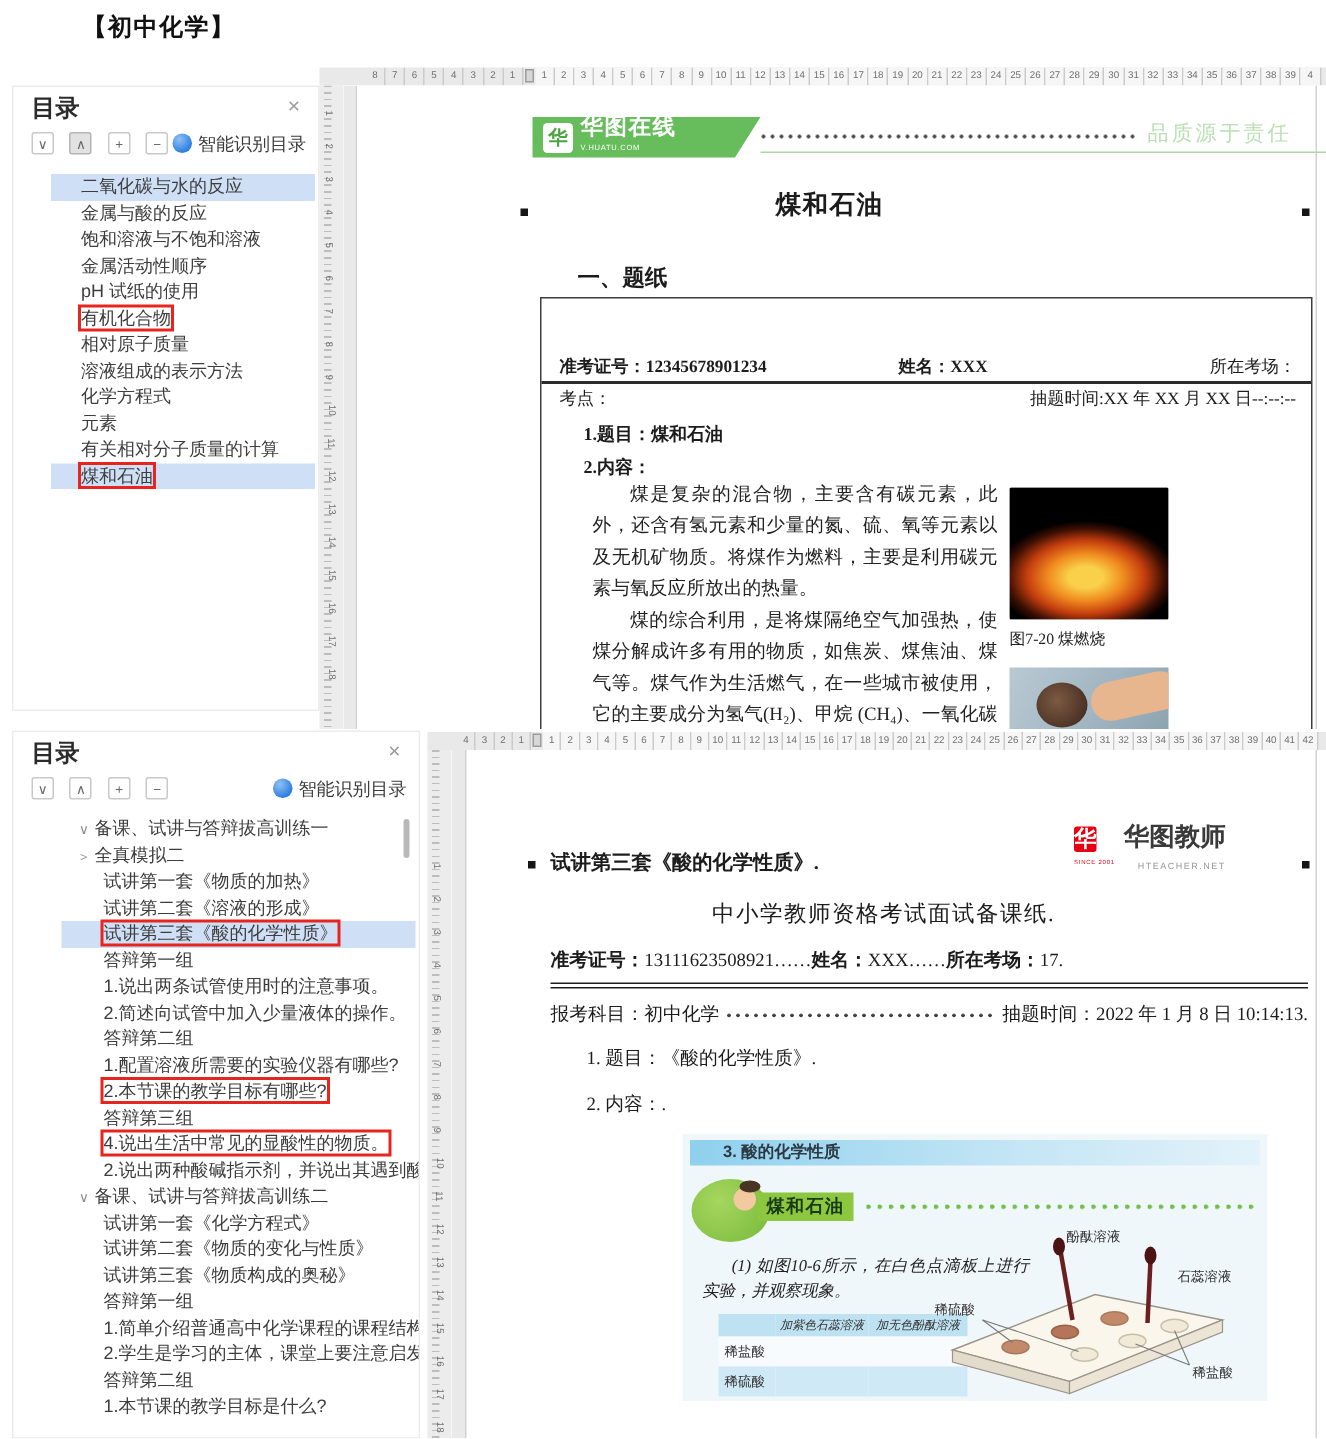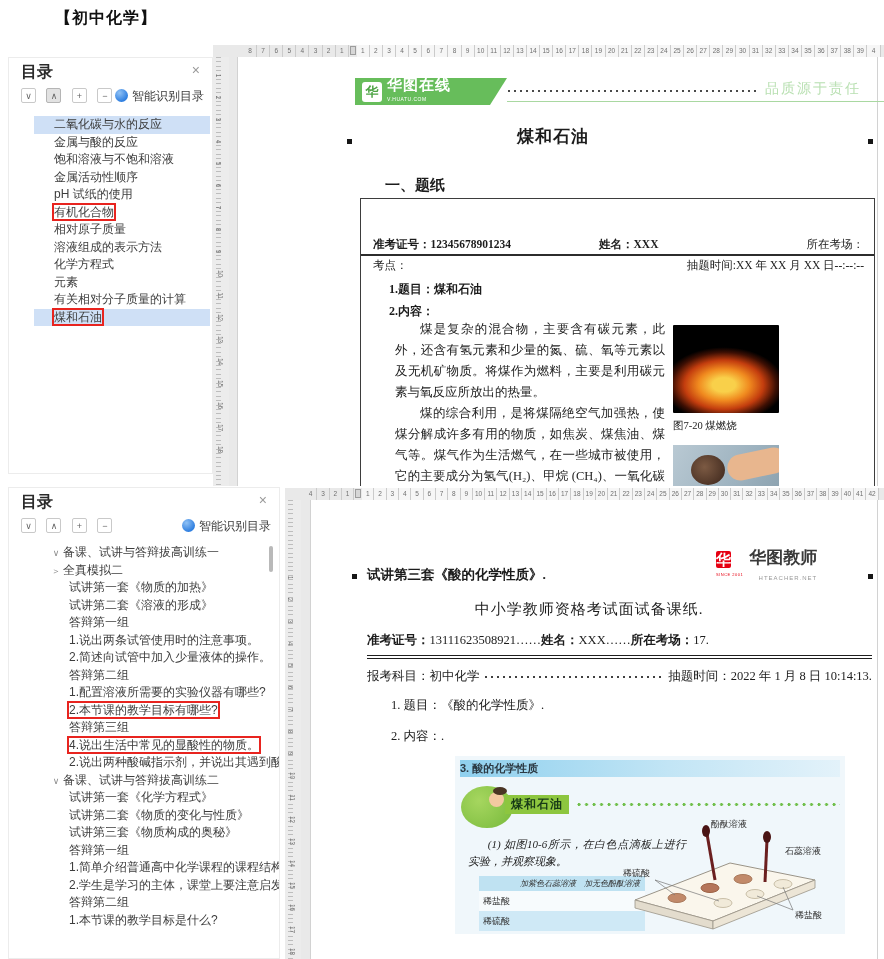--- a/index.html
+++ b/index.html
@@ -78,21 +78,21 @@
   .brand2-since{font-size:4px;color:#e60012;text-align:center;letter-spacing:.5px;margin-top:1px;}
   .brand2-name{margin-left:6px;font-weight:bold;font-size:17px;color:#3a3a3a;line-height:20px;}
   .brand2-sub{display:block;font-weight:normal;font-size:6px;color:#999;text-align:right;letter-spacing:1px;}
   .dline{position:absolute;height:2px;border-top:1px solid #1f1f1f;border-bottom:1px solid #1f1f1f;}
   .flexline{position:absolute;display:flex;align-items:baseline;font-size:12px;}
   .leader{flex:1;height:9px;margin:0 4px;background-image:radial-gradient(circle at 2px 6px,#3f3f3f 1.05px,transparent 1.35px);
           background-size:6px 9px;background-repeat:repeat-x;}
   
   .tb-block{position:absolute;background:#f0f7fb;}
   .tb-banner{position:absolute;background:linear-gradient(to right,#8fd0ee,#c2e5f5 55%,#e3f2fa);
-             font-size:11px;font-weight:bold;color:#2c3a44;line-height:17px;box-sizing:border-box;}
+             font-size:11px;font-weight:bold;color:#2c3a44;line-height:17px;padding-left:22px;box-sizing:border-box;}
   .tb-badge-ell{position:absolute;border-radius:50%;background:radial-gradient(circle at 35% 35%,#a6d65f,#76b93a);}
   .tb-badge-face{position:absolute;border-radius:50%;background:#f3c9a0;}
   .tb-badge-hair{position:absolute;border-radius:50%;background:#4a3524;}
   .tb-badge-lbl{position:absolute;background:#8dc63f;color:#173a17;font-weight:bold;font-size:12px;
                 padding:1px 6px;letter-spacing:1px;}
   .dots-green{position:absolute;height:5px;background-image:radial-gradient(circle at 2px 2.5px,#6fbf4a 1.4px,transparent 1.7px);
               background-size:7.5px 5px;background-repeat:repeat-x;}
   .tb-para{position:absolute;font-style:italic;font-size:11px;line-height:17px;color:#222;text-align:justify;}
   .tb-para p{margin:0;text-indent:1.8em;}
   .tb-table{position:absolute;border-collapse:collapse;font-size:8px;}
@@ -241,20 +241,21 @@
         <span class="tbtn">+</span>
         <span class="tbtn">−</span>
       </span>
       <span class="smart"><span class="smart-icon"></span><span>智能识别目录</span></span>
     </div>
     <div class="toc-list" id="bottom-toc-list" style="margin:6px 2px 0 32px;">
         <div class="toc-row" style="padding-left: 8px;"><span class="arrow">∨</span><span class="lbl">备课、试讲与答辩拔高训练一</span></div>
         <div class="toc-row" style="padding-left: 8px;"><span class="arrow">＞</span><span class="lbl">全真模拟二</span></div>
         <div class="toc-row" style="padding-left: 28px;"><span class="lbl">试讲第一套《物质的加热》</span></div>
         <div class="toc-row" style="padding-left: 28px;"><span class="lbl">试讲第二套《溶液的形成》</span></div>
+        <div class="toc-row selected" style="padding-left: 28px;"><span class="lbl boxed">试讲第三套《酸的化学性质》</span></div>
         <div class="toc-row" style="padding-left: 28px;"><span class="lbl">答辩第一组</span></div>
         <div class="toc-row" style="padding-left: 28px;"><span class="lbl">1.说出两条试管使用时的注意事项。</span></div>
         <div class="toc-row" style="padding-left: 28px;"><span class="lbl">2.简述向试管中加入少量液体的操作。</span></div>
         <div class="toc-row" style="padding-left: 28px;"><span class="lbl">答辩第二组</span></div>
         <div class="toc-row" style="padding-left: 28px;"><span class="lbl">1.配置溶液所需要的实验仪器有哪些?</span></div>
         <div class="toc-row" style="padding-left: 28px;"><span class="lbl boxed">2.本节课的教学目标有哪些?</span></div>
         <div class="toc-row" style="padding-left: 28px;"><span class="lbl">答辩第三组</span></div>
         <div class="toc-row" style="padding-left: 28px;"><span class="lbl boxed">4.说出生活中常见的显酸性的物质。</span></div>
         <div class="toc-row" style="padding-left: 28px;"><span class="lbl">2.说出两种酸碱指示剂，并说出其遇到酸和碱的颜...</span></div>
         <div class="toc-row" style="padding-left: 8px;"><span class="arrow">∨</span><span class="lbl">备课、试讲与答辩拔高训练二</span></div>

